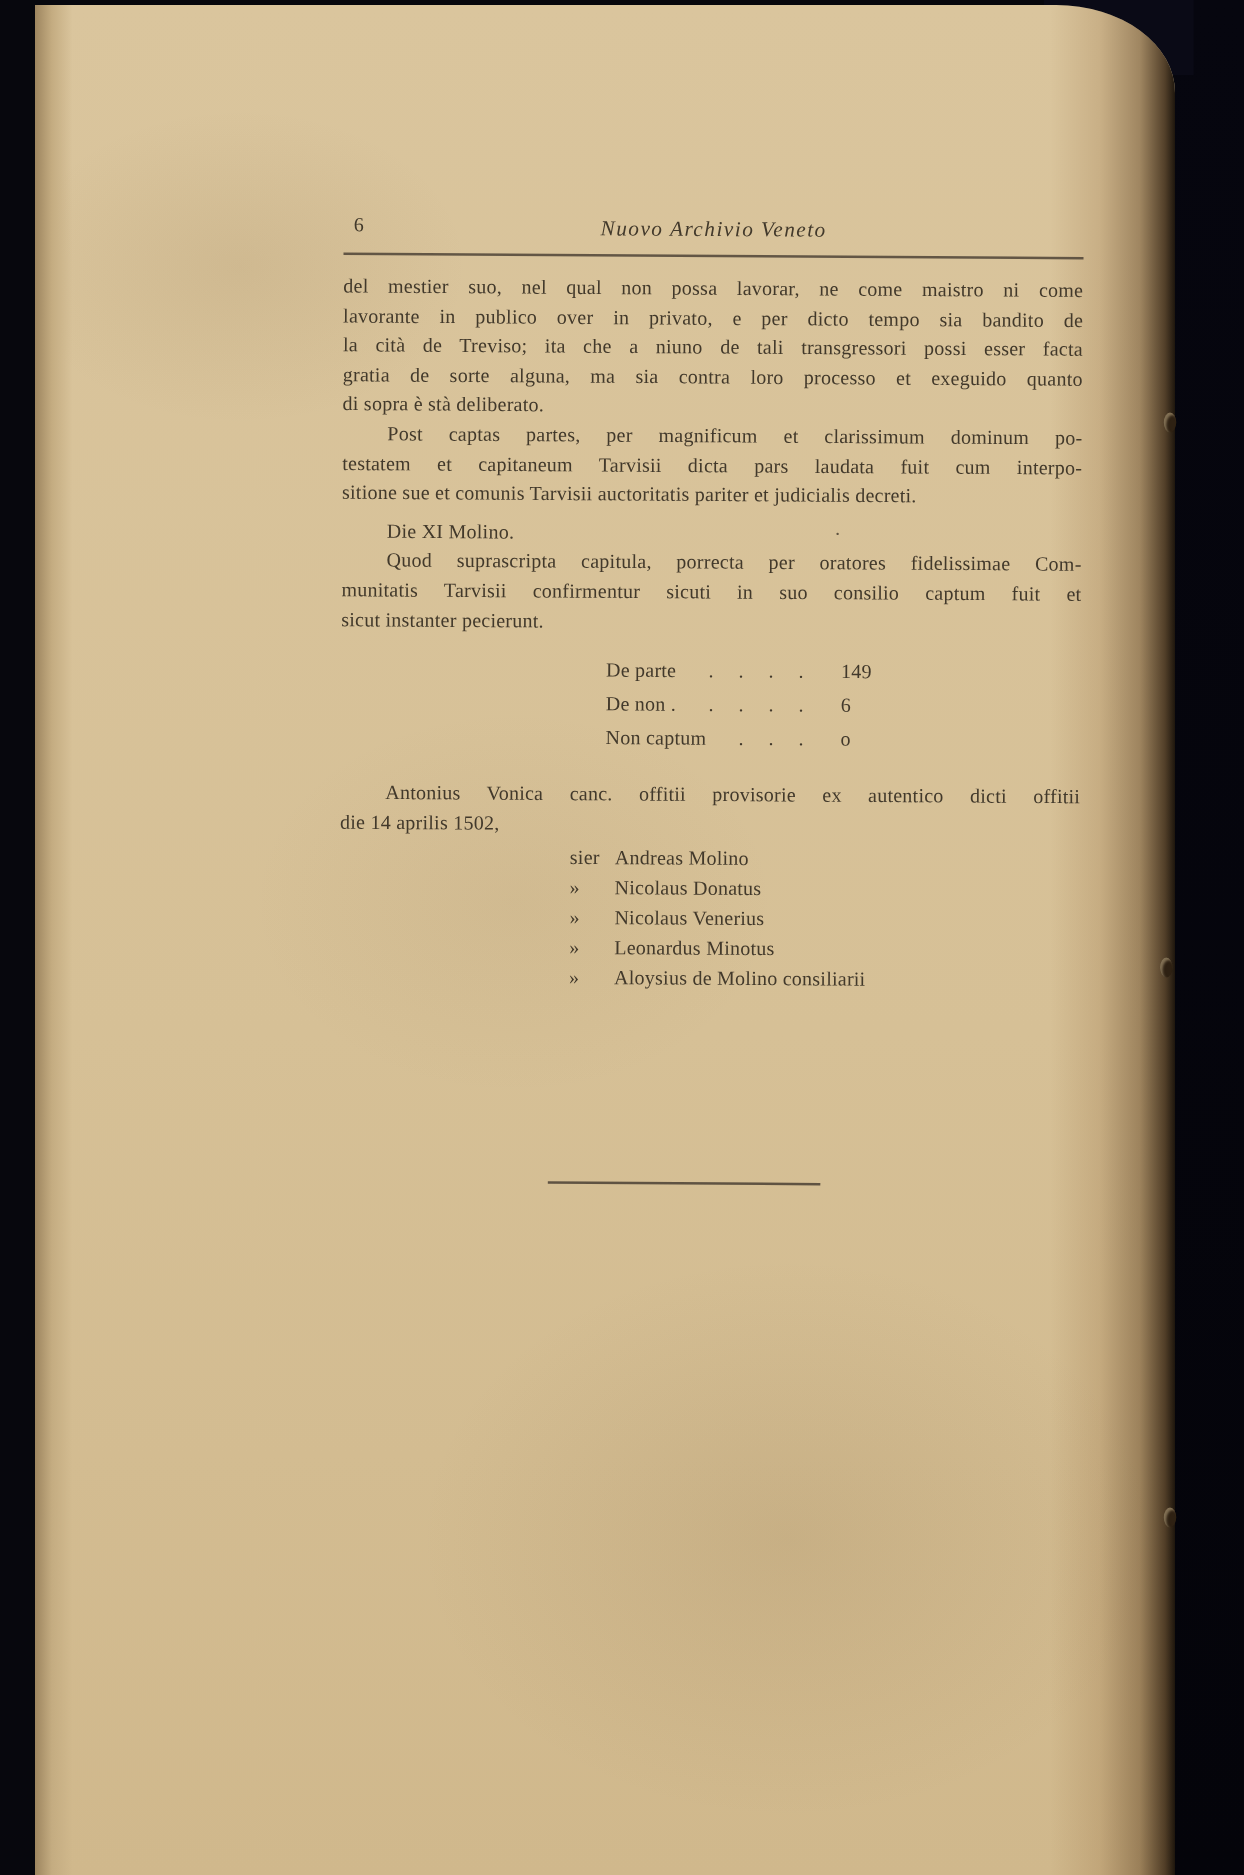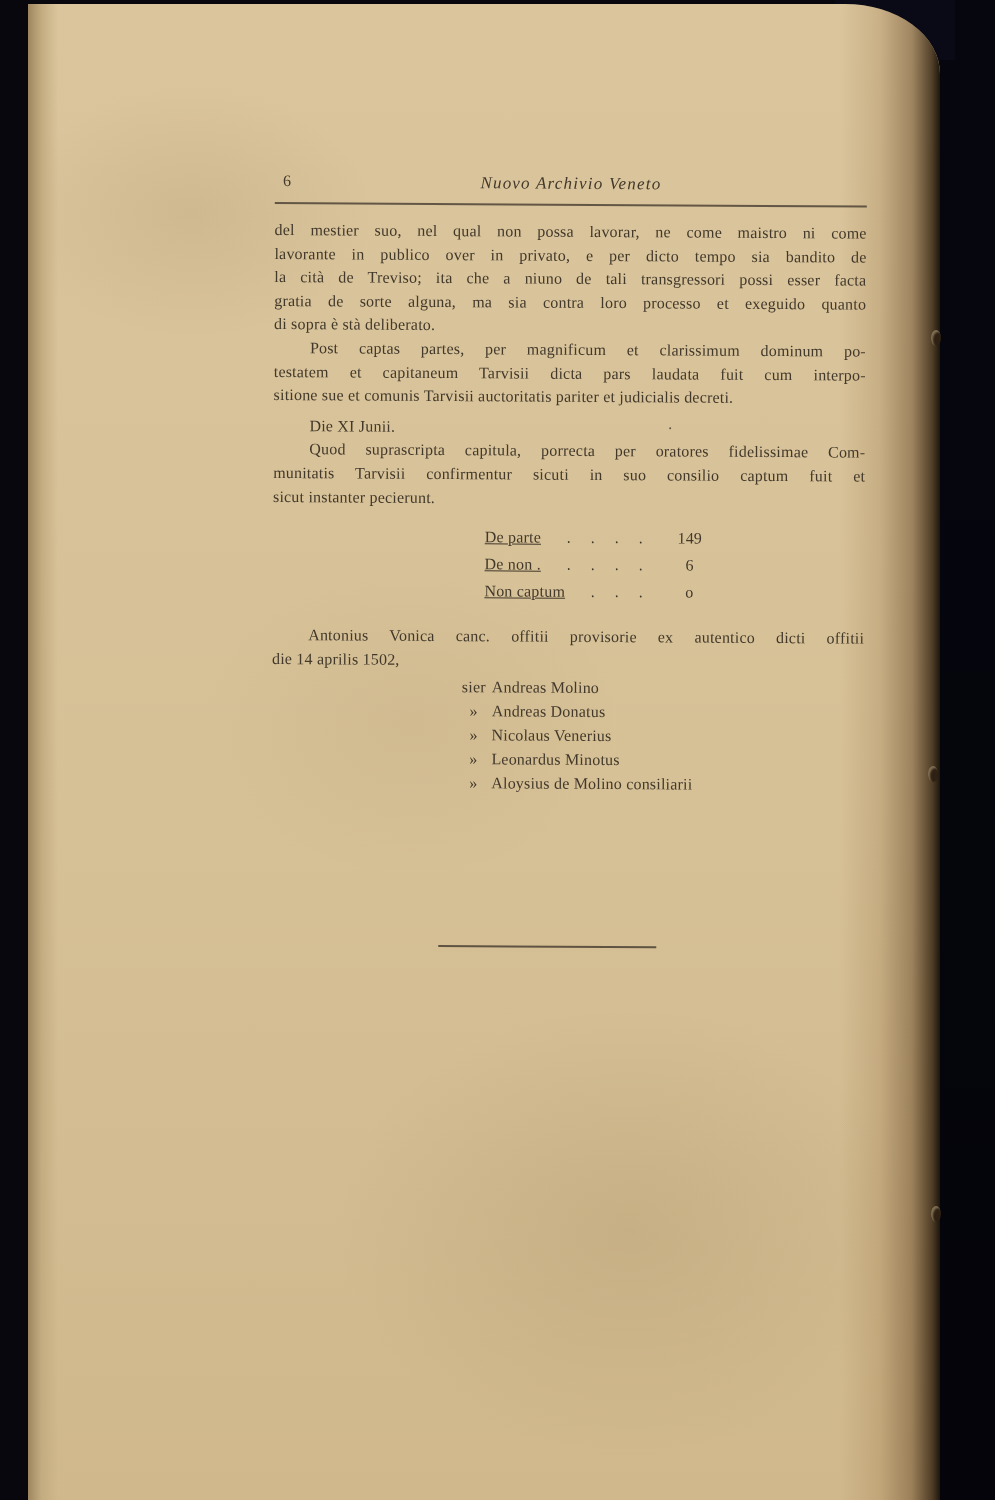--- a/index.html
+++ b/index.html
@@ -68,29 +68,29 @@
   .ln { line-height:23.6px; min-height:23.6px; }
   .jl { text-align:justify; text-align-last:justify; }
   .last { text-align:left; }
   .ind { text-indent:36px; }
 
   .date-line { margin-top:7px; position:relative; }
   .mid-dot { position:absolute; left:358px; top:0; opacity:.8; }
 
   .votes { margin-top:14px; margin-left:212px; width:222px; }
   .vrow { display:flex; line-height:27px; }
-  .vlabel { white-space:pre;text-decoration:underline; }
+  .vlabel { white-space:pre; }
   .vdots { flex:1; text-align:center; letter-spacing:4px; white-space:pre; overflow:hidden; }
-  .vvalue { min-width:34px; text-align:center; }
+  .vvalue { min-width:34px; text-align:left; }
 
   .closing { margin-top:20px; }
 
   .sigs { margin-top:4px; margin-left:184px; }
   .srow { display:flex; line-height:24px; }
-  .sprefix { width:36px; text-align:center; }
+  .sprefix { width:36px; text-align:left; }
 
   .divider { margin-top:150px; margin-left:168px; width:218px; height:2px; background:#4a4034; opacity:.85; }
 </style>
 </head>
 <body>
 
 <div class="backdrop-right"></div>
 <div class="backdrop-topright"></div>
 
 <div class="paper">
@@ -116,21 +116,21 @@
       <div class="ln last">di sopra è stà deliberato.</div>
     </div>
 
     <div class="para">
       <div class="ln jl ind">Post captas partes, per magnificum et clarissimum dominum po-</div>
       <div class="ln jl">testatem et capitaneum Tarvisii dicta pars laudata fuit cum interpo-</div>
       <div class="ln last">sitione sue et comunis Tarvisii auctoritatis pariter et judicialis decreti.</div>
     </div>
 
     <div class="ln ind date-line">
-      <span>Die XI Junii.</span>
+      <span>Die XI Molino.</span>
       <span class="mid-dot">·</span>
     </div>
 
     <div class="para">
       <div class="ln jl ind">Quod suprascripta capitula, porrecta per oratores fidelissimae Com-</div>
       <div class="ln jl">munitatis Tarvisii confirmentur sicuti in suo consilio captum fuit et</div>
       <div class="ln last">sicut instanter pecierunt.</div>
     </div>
 
     <div class="votes">
@@ -156,21 +156,21 @@
       <div class="ln last">die 14 aprilis 1502,</div>
     </div>
 
     <div class="sigs">
       <div class="srow">
         <span class="sprefix">sier</span>
         <span class="sname">Andreas Molino</span>
       </div>
       <div class="srow">
         <span class="sprefix">»</span>
-        <span class="sname">Andreas Donatus</span>
+        <span class="sname">Nicolaus Donatus</span>
       </div>
       <div class="srow">
         <span class="sprefix">»</span>
         <span class="sname">Nicolaus Venerius</span>
       </div>
       <div class="srow">
         <span class="sprefix">»</span>
         <span class="sname">Leonardus Minotus</span>
       </div>
       <div class="srow">

